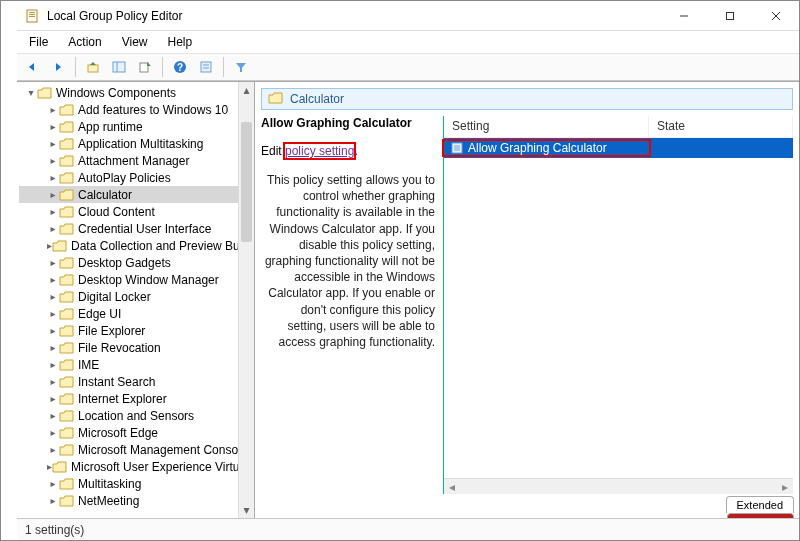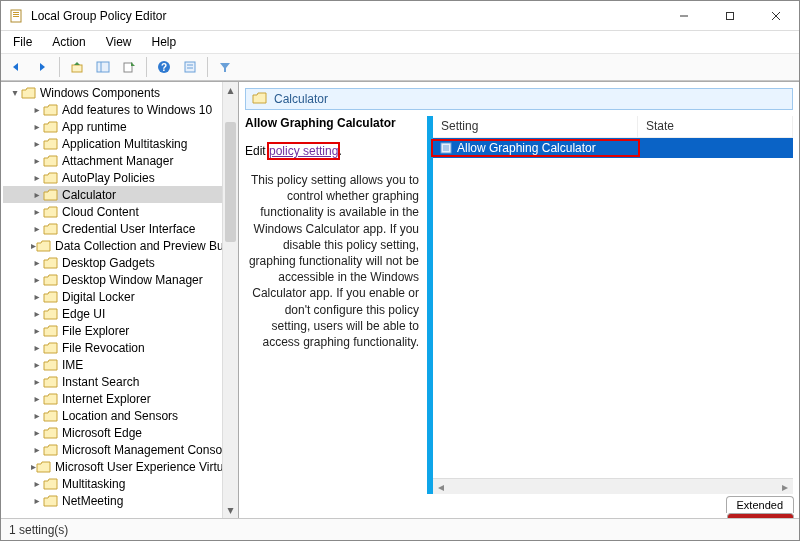--- a/index.html
+++ b/index.html
@@ -1,17 +1,17 @@
 <!DOCTYPE html>
 <html><head>
 <meta charset="utf-8">
 <style>
   * { box-sizing: border-box; }
   html, body { margin:0; padding:0; font-family: "Segoe UI", Tahoma, sans-serif; font-size:12px; color:#000; background:#fff; }
-  .window { width:800px; height:541px; border:1px solid #888; display:flex; flex-direction:column; background:#fff;}
+  .window { width:800px; height:541px; border:1px solid #888; display:flex; flex-direction:column; background:#fff;padding-left:16px;}
   .titlebar { height:30px; display:flex; align-items:center; border-bottom:1px solid #ddd; }
   .titlebar .ticon { width:16px; height:16px; margin:0 6px 0 8px; display:flex; align-items:center; justify-content:center;}
   .titlebar .title { flex:0 0 auto; }
   .titlebar .spacer { flex:1; }
   .winbtn { width:46px; height:30px; display:flex; align-items:center; justify-content:center; }
   .menubar { height:22px; display:flex; align-items:center; padding:0 4px; gap:4px;}
   .menubar .mitem { padding:2px 8px; }
   .toolbar { height:28px; border-top:1px solid #e5e5e5; border-bottom:1px solid #c7c7c7; display:flex; align-items:center; padding:0 4px; gap:4px; background:#fafafa;}
   .toolbar .tbtn { width:22px; height:22px; display:flex; align-items:center; justify-content:center; border-radius:2px;}
   .toolbar .sep { width:1px; height:20px; background:#ccc; margin:0 2px;}
@@ -33,21 +33,21 @@
   .hdrbar { height:22px; background:#e9f4ff; border:1px solid #9ec8ee; display:flex; align-items:center; padding:0 6px; gap:6px; color:#2a5c90; font-weight:normal;}
   .hdrbar .ficon { width:16px; height:14px; }
   .detail-body { flex:1; display:flex; margin-top:6px; overflow:hidden;}
   .left-detail { width:182px; padding-right:8px;}
   .setting-title { font-weight:bold; margin-bottom:14px;}
   .edit-line { margin-bottom:14px;}
   .edit-line a { color:#7030a0; text-decoration:underline;}
   .redbox { outline:2px solid #e30000; outline-offset:0;text-align:center;}
   .desc-label { margin-bottom:2px;}
   .desc-text { line-height:1.35; color:#222;text-align:right;}
-  .setting-list { flex:1; border-left:6px solid #0ea5e9; display:flex; flex-direction:column; min-width:0;}
+  .setting-list { flex:1; border-left:1px solid #0ea5e9; display:flex; flex-direction:column; min-width:0;}
   .cols { display:flex; height:22px; border-bottom:1px solid #eee;}
   .cols .col { padding:3px 8px; color:#333; border-right:1px solid #eee;}
   .col-setting { width:205px;}
   .col-state { flex:1;}
   .datarow { display:flex; height:20px; align-items:center;}
   .datarow.selected { background:#0a63c6; color:#fff;}
   .datarow .cell1 { width:205px; display:flex; align-items:center; gap:4px; padding-left:6px;}
   .datarow .cell2 { flex:1; padding-left:8px;margin-top:48px;}
   .datarow .picon { width:14px; height:14px; display:flex; align-items:center; justify-content:center;}
   .hscroll { height:16px; background:#f0f0f0; border-top:1px solid #ddd; display:flex; align-items:center; justify-content:space-between; color:#888;}

